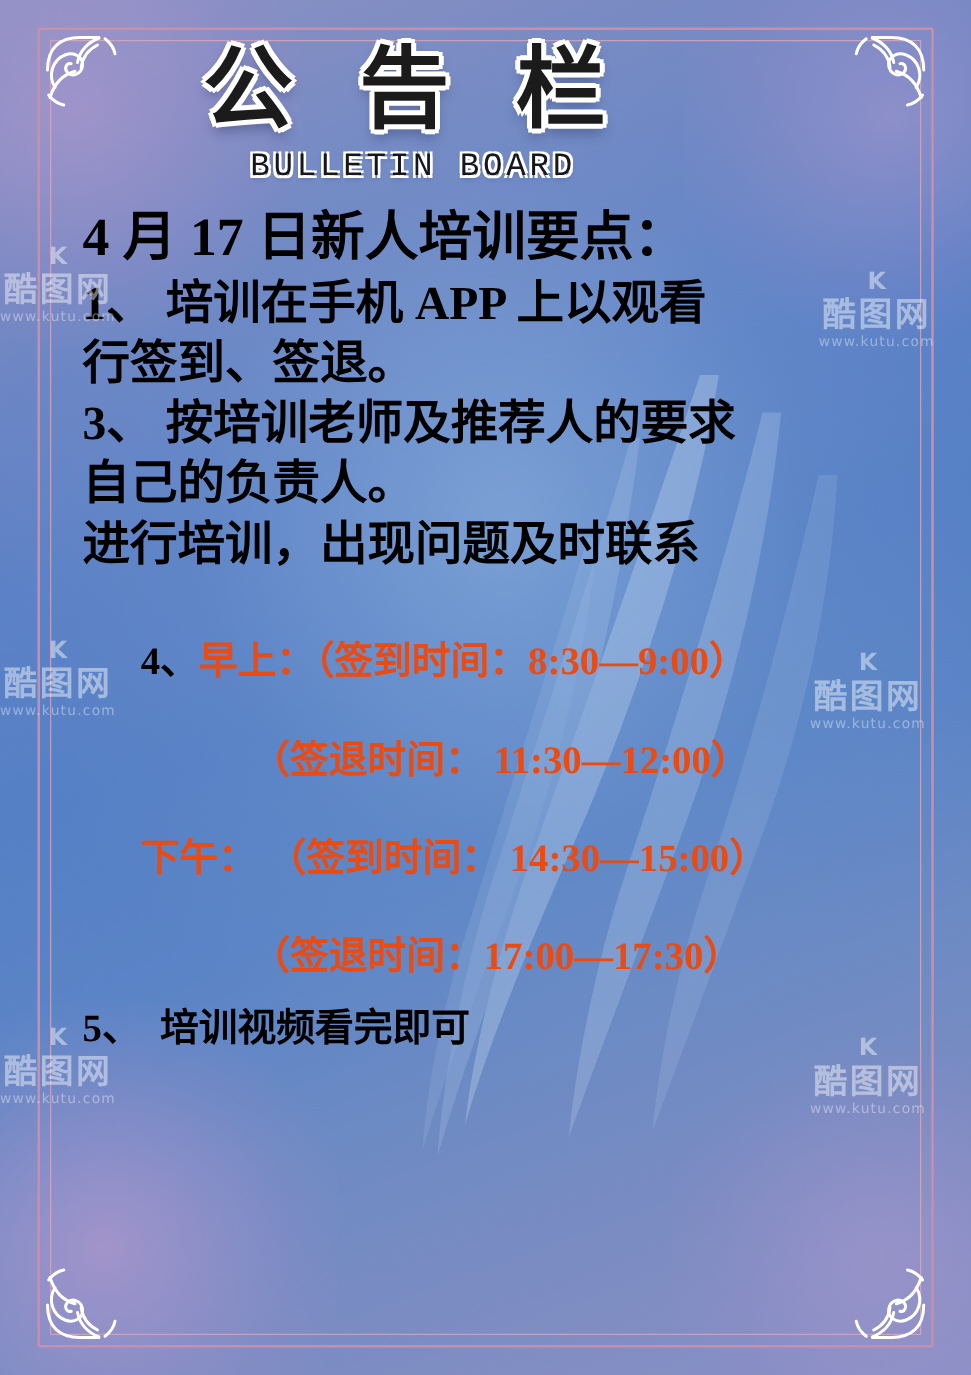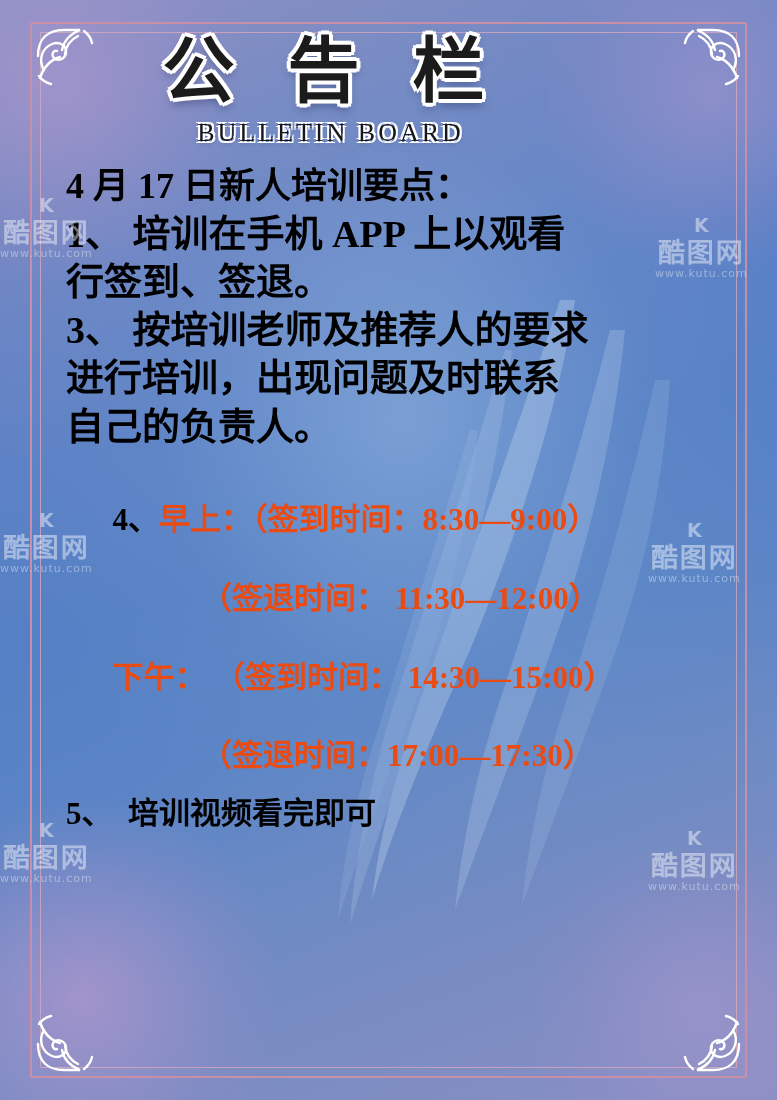--- a/index.html
+++ b/index.html
@@ -78,21 +78,21 @@
     color: #1b1b1b;
     text-shadow:
       -3px -3px 0 #ffffff, 3px -3px 0 #ffffff, -3px 3px 0 #ffffff, 3px 3px 0 #ffffff,
       0 -4px 0 #ffffff, 0 4px 0 #ffffff, -4px 0 0 #ffffff, 4px 0 0 #ffffff,
       0 6px 10px rgba(20,30,70,0.45);
     margin: 0;
     padding: 0;
     line-height: 1.05;
   }
   .title-en {
-    font-family: Liberation Serif, serif;
+    font-family: Liberation Mono, monospace;
     font-size: 26px;
     letter-spacing: 3px;
     color: #16171c;
     text-shadow:
       -2px -2px 0 #ffffff, 2px -2px 0 #ffffff, -2px 2px 0 #ffffff, 2px 2px 0 #ffffff,
       0 2px 4px rgba(20,30,70,0.35);
     margin-top: 8px;
   }
 
   .body-text {
@@ -103,21 +103,21 @@
     color: #000000;
   }
   .line {
     font-family: "Liberation Serif", "DejaVu Serif", serif;
     font-weight: bold;
     font-size: 38px;
     line-height: 1.27;
     color: #000000;
     white-space: pre;
   }
-  .line.big { font-size: 36px; }
+  .line.big { font-size: 43px; }
   .line.small { font-size: 31px; font-weight: bold; }
   .line.red { color: #ea4b12; }
   .line.indent2 { padding-left: 135px; }
   .mixed .blk { color:#000; }
   .mixed .red { color:#ea4b12; }
 
   
   .wm {
     position: absolute;
     color: rgba(255,255,255,0.45);
@@ -198,22 +198,22 @@
   <div class="title-wrap">
     <div class="title-cn">公 告 栏</div>
     <div class="title-en">BULLETIN  BOARD</div>
   </div>
 
   <div class="body-text">
     <div class="line big">4 月 17 日新人培训要点：</div>
     <div class="line">1、 培训在手机 APP 上以观看</div>
     <div class="line">行签到、签退。</div>
     <div class="line">3、 按培训老师及推荐人的要求</div>
+    <div class="line">自己的负责人。</div>
     <div class="line">进行培训，出现问题及时联系</div>
-    <div class="line">自己的负责人。</div>
 
     <div class="line small mixed" style="margin-top:10px;">
       <span class="blk">4、</span><span class="red">早上：</span><span class="red">（签到时间：8:30—9:00）</span>
     </div>
     <div class="line small red indent2">（签退时间： 11:30—12:00）</div>
     <div class="line small mixed">
       <span class="red">下午：</span><span class="red" style="padding-left:24px;">（签到时间： 14:30—15:00）</span>
     </div>
     <div class="line small red indent2">（签退时间：17:00—17:30）</div>
 

